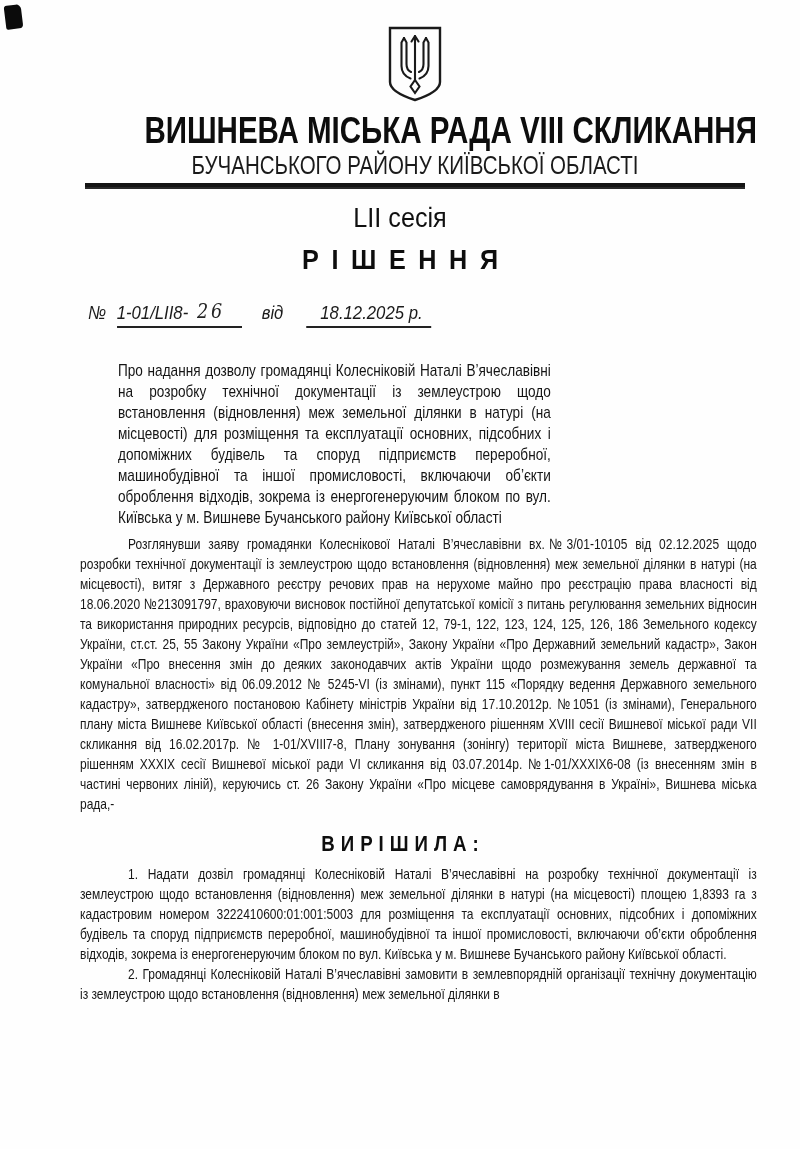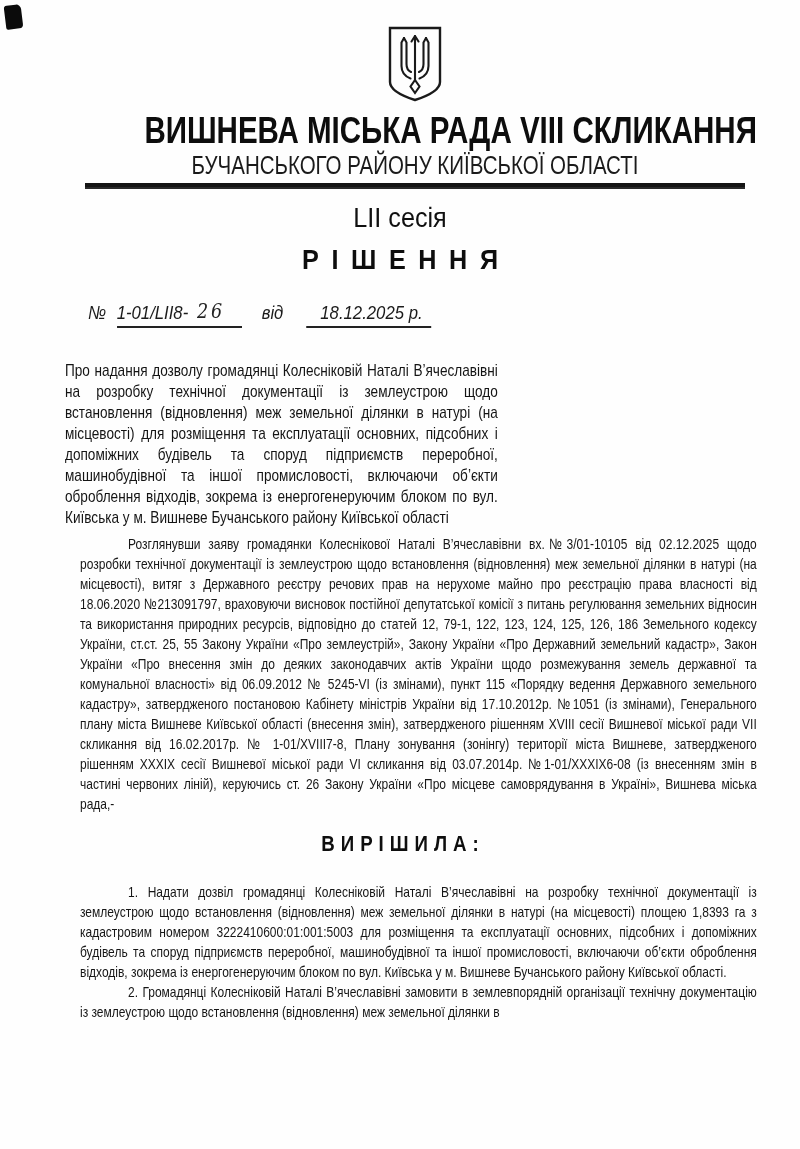--- a/index.html
+++ b/index.html
@@ -106,21 +106,21 @@
     font-style: italic;
     font-size: 20px;
     letter-spacing: 3px;
     padding: 0 20px 0 6px;
     position: relative; top: -1px;
     color: #242424;
   }
   .from-label { margin: 0 26px 0 22px; }
   .doc-date { padding: 0 10px 0 16px; }
 
-  .subject-wrap { margin-top: 32px; margin-left: 65px; }
+  .subject-wrap { margin-top: 32px; margin-left: 118px; }
   .subject-paragraph {
     width: 541px;
     transform: scaleX(0.80);
     transform-origin: 0 0;
     font-size: 17px;
     line-height: 21px;
     text-align: justify;
     color: #141414;
   }
 
@@ -143,21 +143,21 @@
     font-size: 22px;
     font-weight: 700;
     letter-spacing: 7px;
     line-height: 28px;
     color: #0e0e0e;
     transform: scaleX(0.85);
     transform-origin: 50% 50%;
     text-indent: 7px;
   }
 
-  .decisions-wrap { margin-top: 24px; }
+  .decisions-wrap { margin-top: 6px; }
 </style>
 </head>
 <body>
 
 <div class="page">
 
   <div class="corner-artifact"></div>
 
   <div class="header-band">
 

